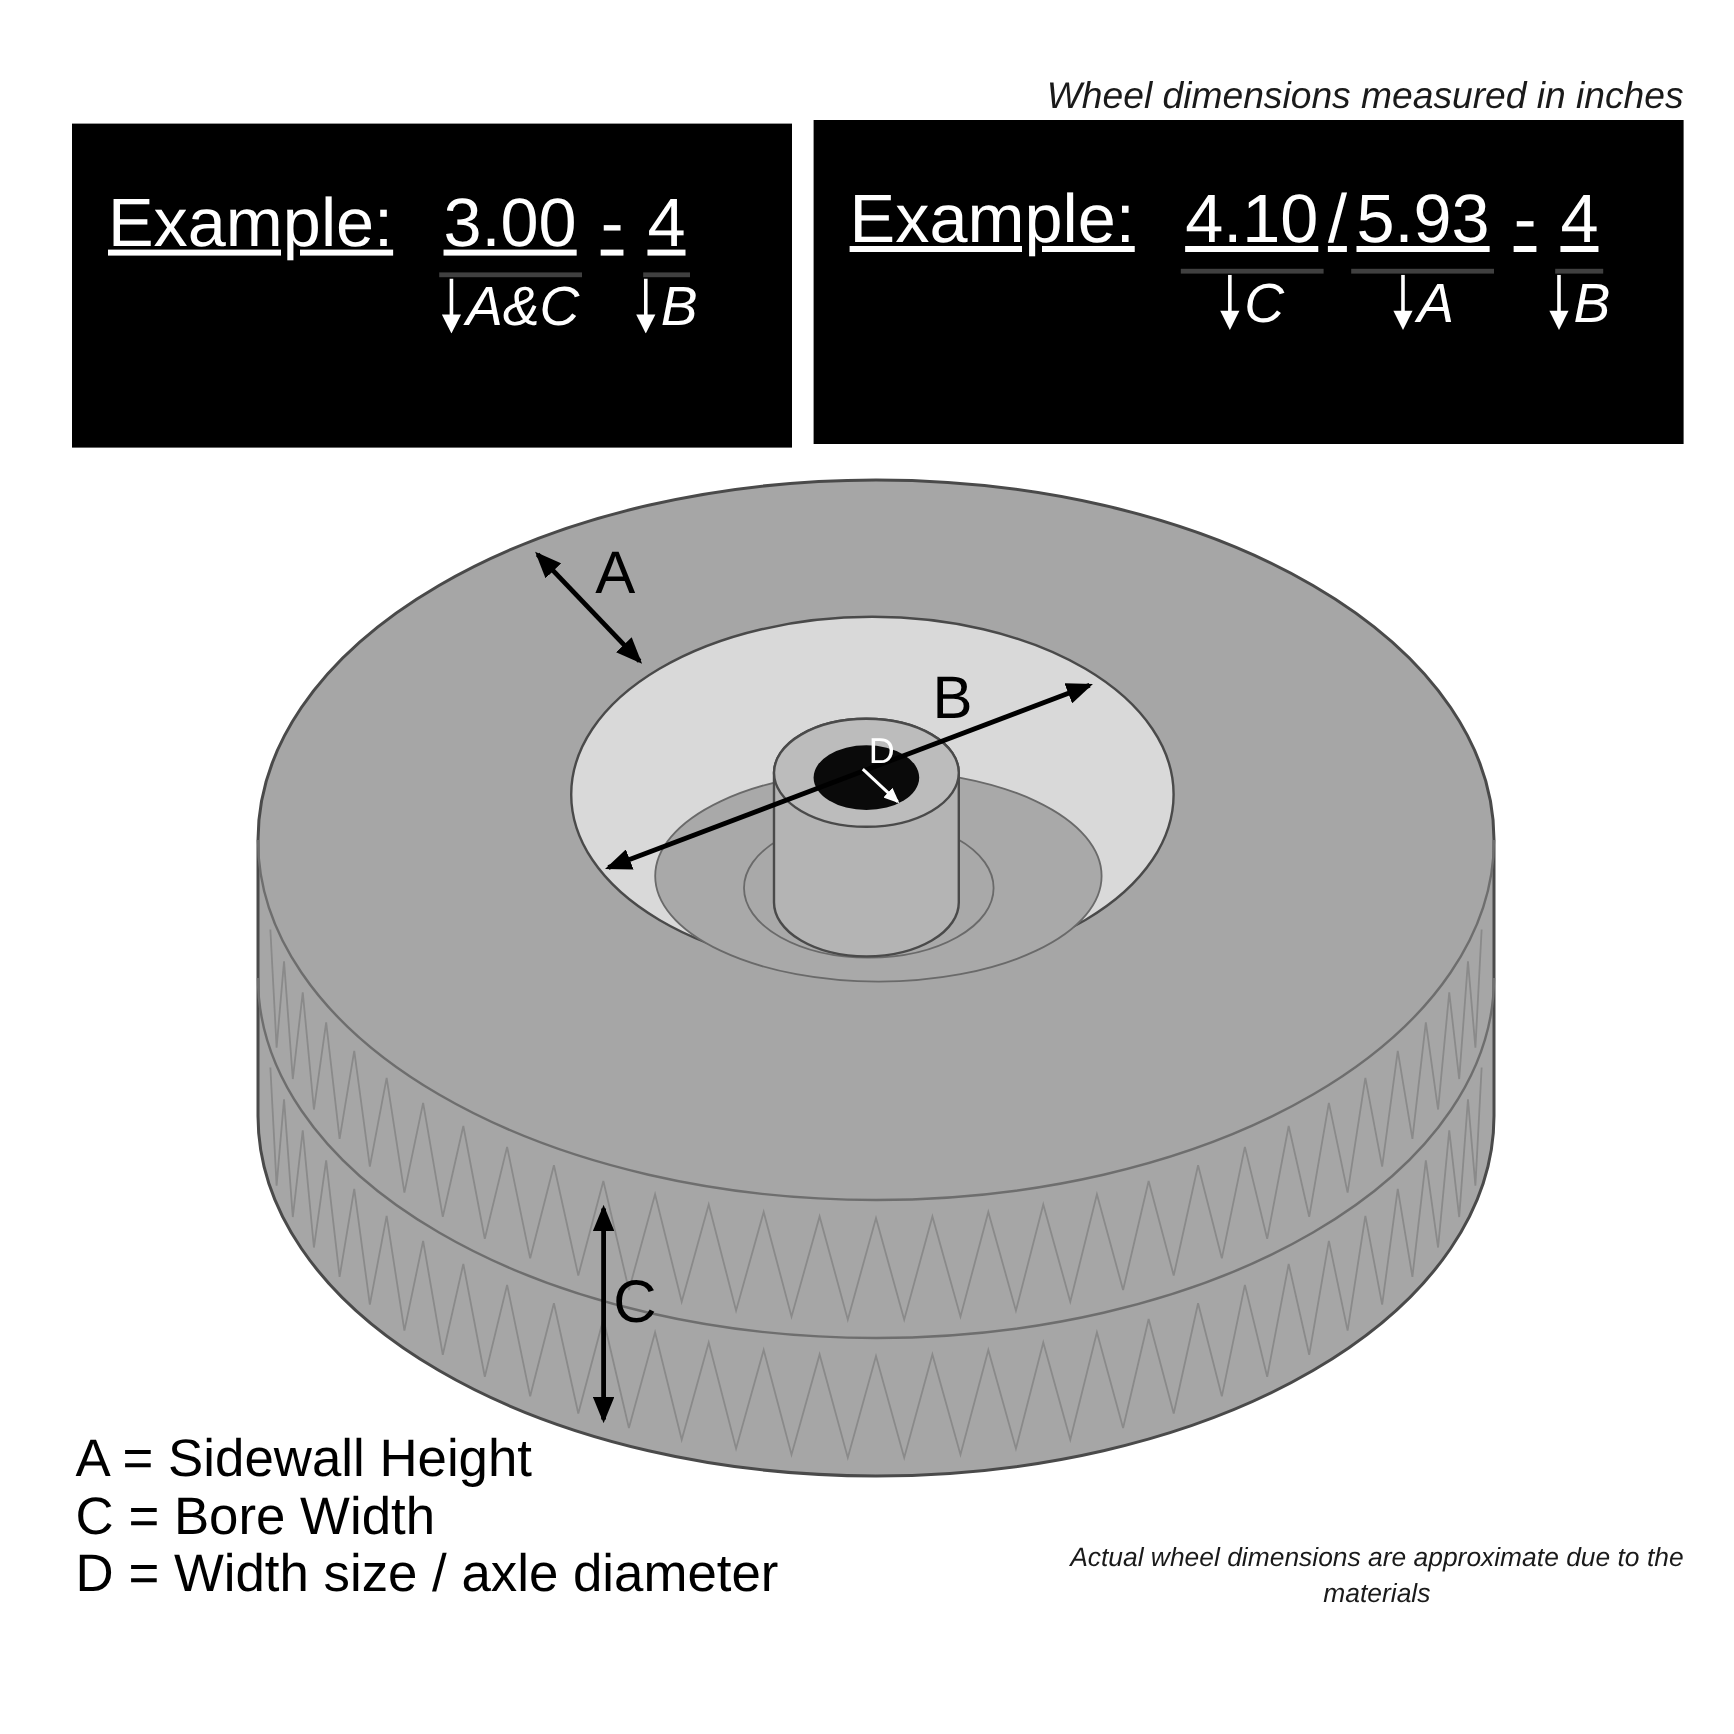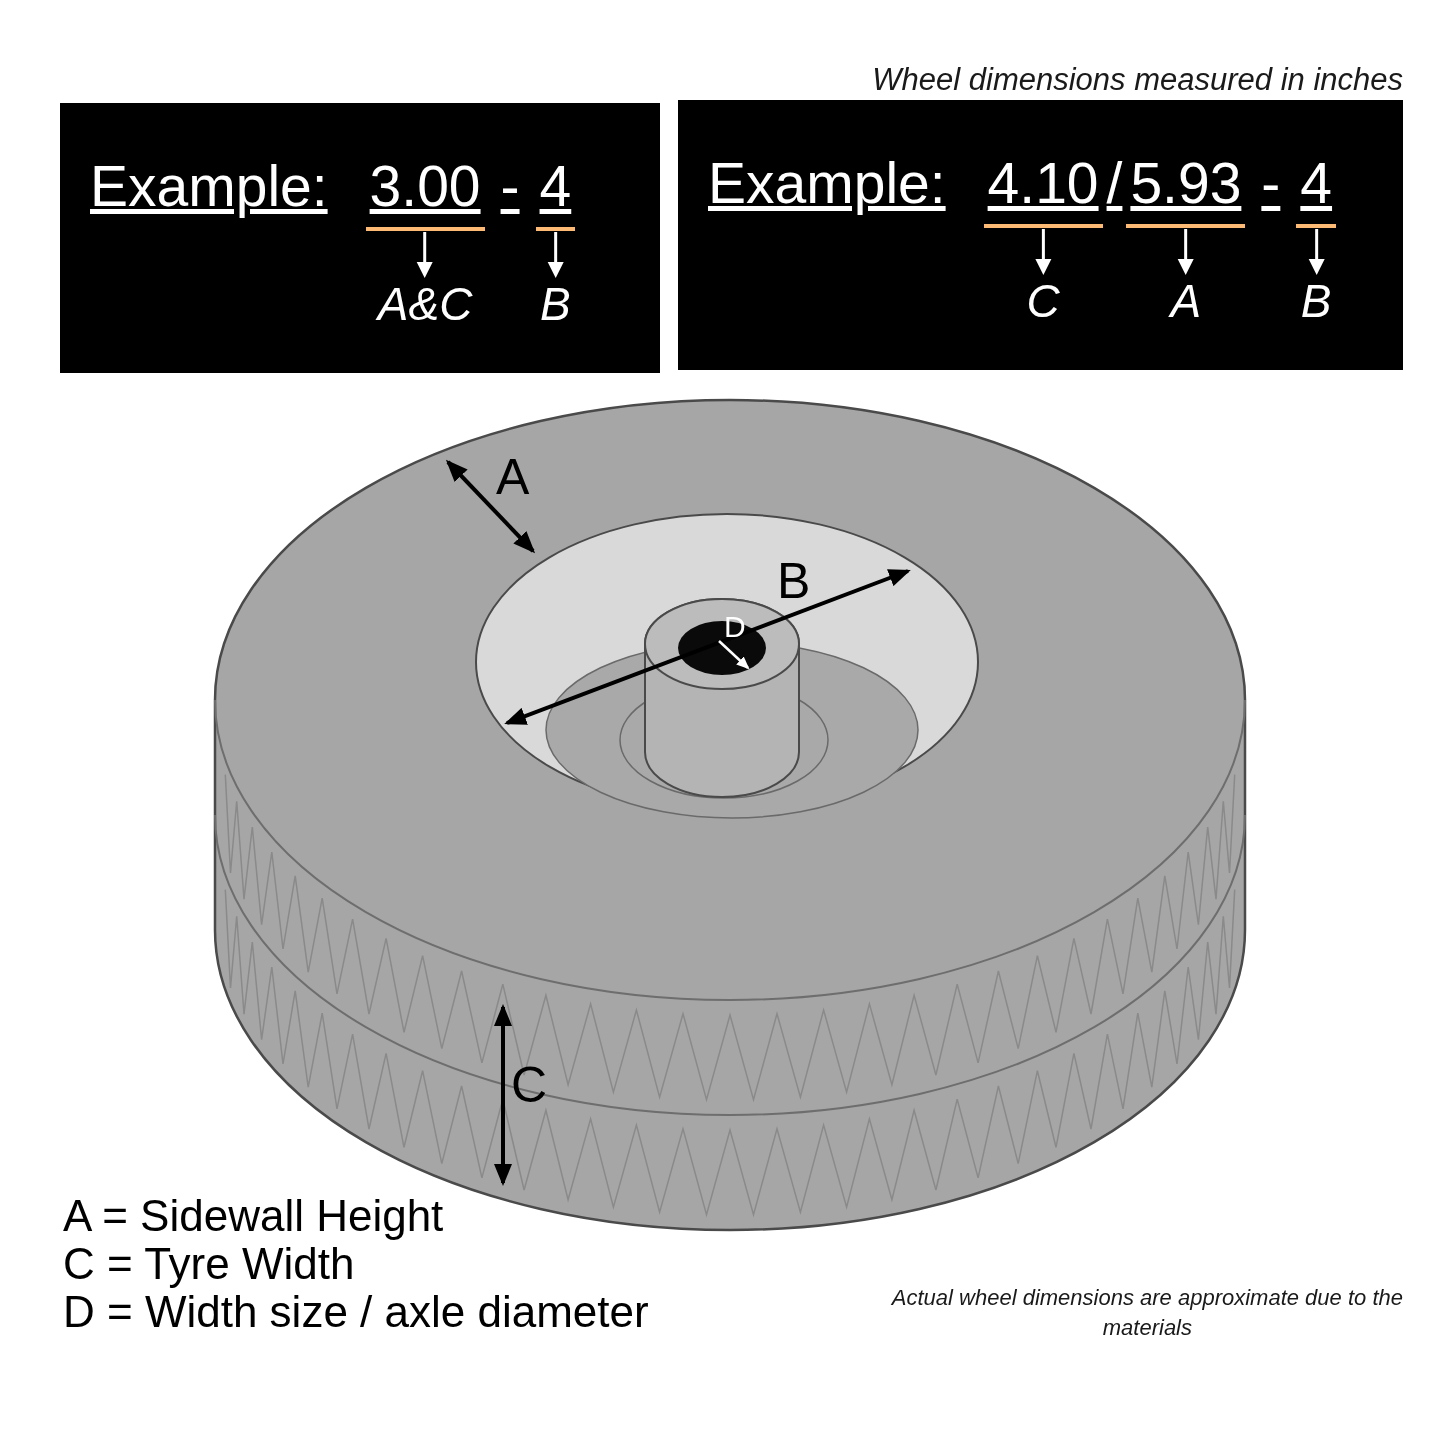--- a/index.html
+++ b/index.html
@@ -19,28 +19,28 @@
   }
   .box1{left:60px;top:103px;width:600px;height:270px;}
   .box2{left:678px;top:100px;width:725px;height:270px;}
   .ex-line{
     padding:50px 0 0 30px;font-size:57px;
     display:flex;align-items:baseline;
   }
   .ex-label{margin-right:38px;}
   .num{
     position:relative;display:inline-block;
-    padding:0 4px 8px 4px;border-bottom:4px solid #fdba74;
+    padding:0 4px 8px 4px;border-bottom:4px solid #404040;
   }
   .sep{margin:0 16px;}
   .slash{margin:0 4px;}
   .below{
     position:absolute;left:50%;top:calc(100% + 5px);
     transform:translateX(-50%);
-    display:flex;flex-direction:column;align-items:center;gap:3px;
+    display:flex;flex-direction:row;align-items:center;gap:3px;
   }
   .varrow{display:block;}
   .letter{font-style:italic;font-size:46px;line-height:1;white-space:nowrap;}
   .dim-label{
     position:absolute;z-index:2;font-size:50px;color:#000;line-height:1;
   }
   .dim-label.white{color:#ffffff;font-size:30px;}
   .legend{position:absolute;left:63px;top:1192px;z-index:2;font-size:44px;line-height:48px;color:#000;}
   .footnote{
     position:absolute;right:42px;top:1283px;z-index:2;
@@ -153,20 +153,20 @@
   </div>
 </div>
 
 <div class="dim-label" style="left:496px;top:452px">A</div>
 <div class="dim-label" style="left:777px;top:556px">B</div>
 <div class="dim-label" style="left:511px;top:1060px">C</div>
 <div class="dim-label white" style="left:724px;top:612px">D</div>
 
 <div class="legend">
   <div>A = Sidewall Height</div>
-  <div>C = Tyre Width</div>
+  <div>C = Bore Width</div>
   <div>D = Width size / axle diameter</div>
 </div>
 
 <div class="footnote">
   <div>Actual wheel dimensions are approximate due to the</div>
   <div>materials</div>
 </div>
 
 </body></html>

